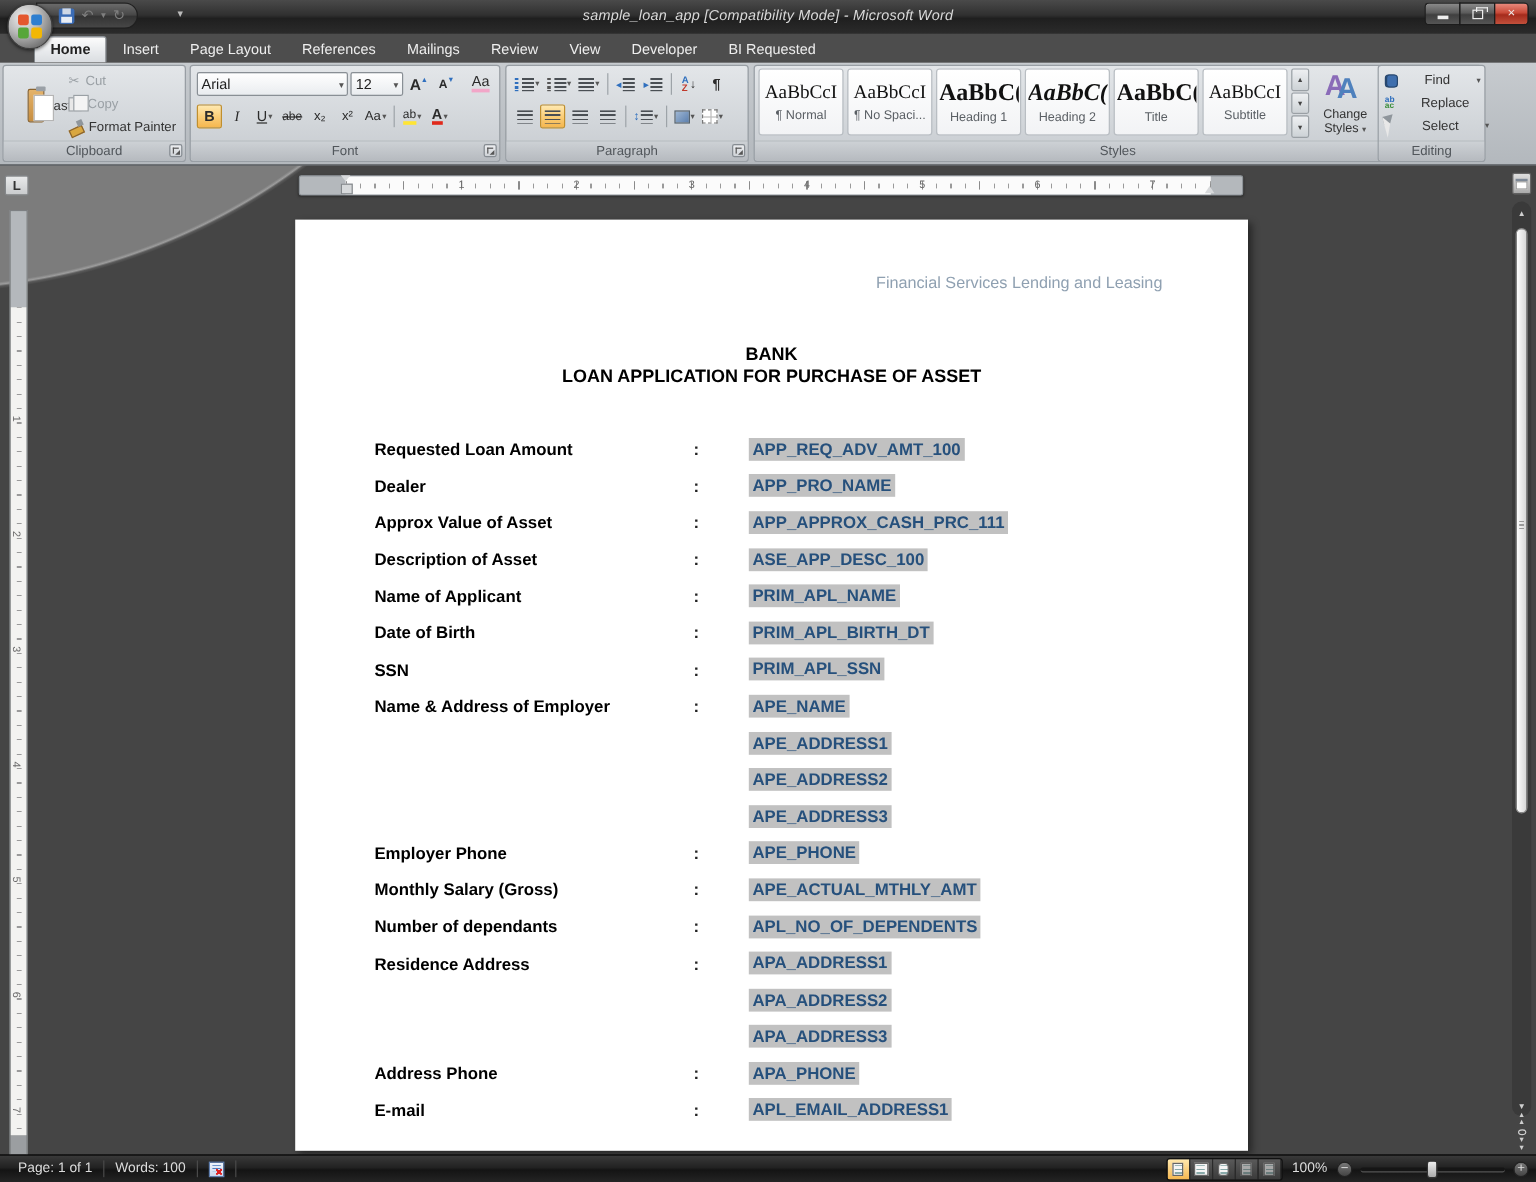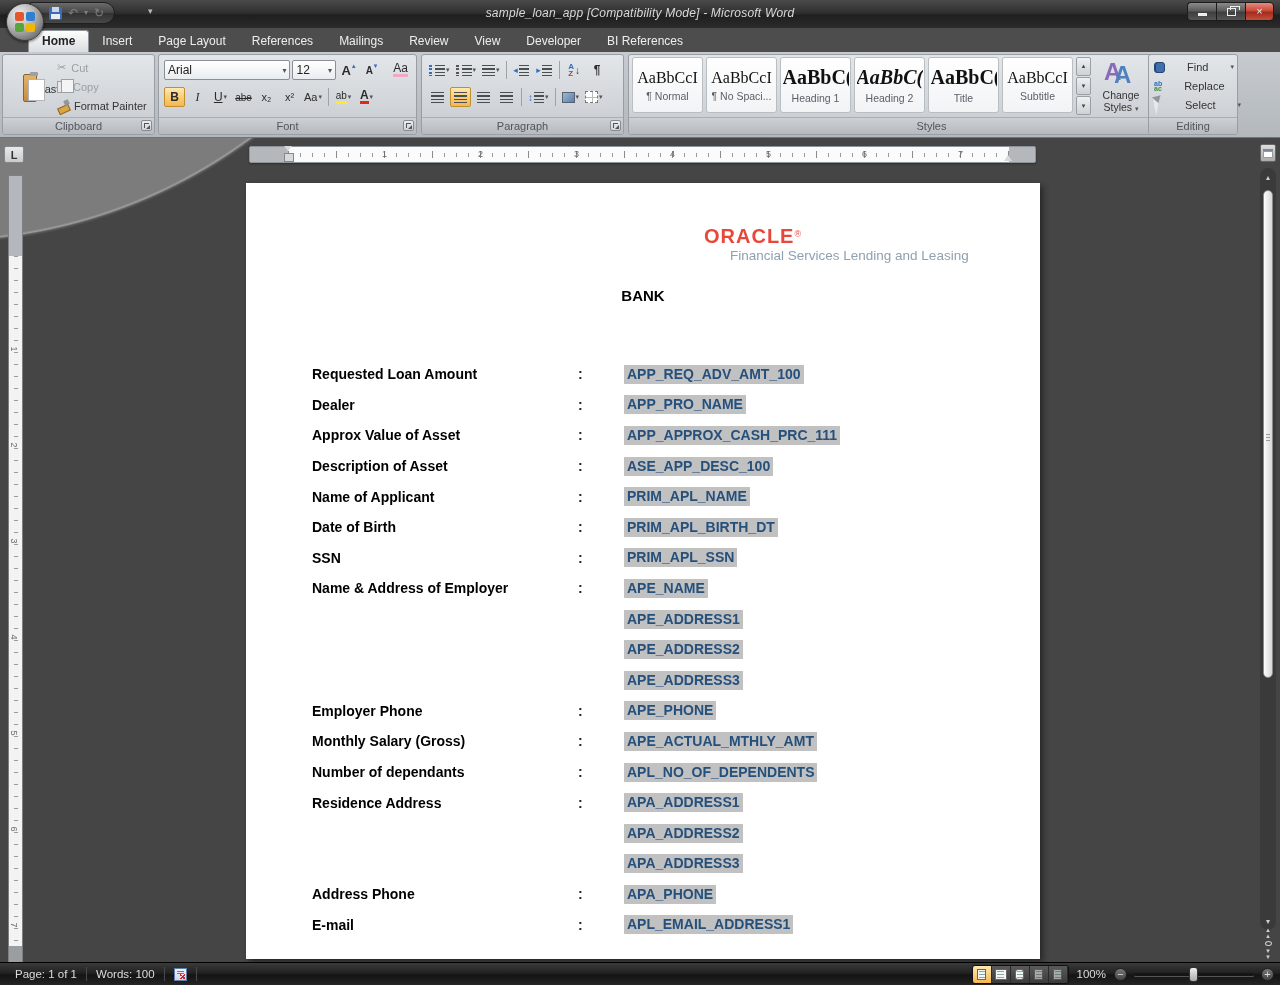--- a/index.html
+++ b/index.html
@@ -268,21 +268,21 @@
 
   <div class="tabrow">
     <span class="rtab active">Home</span>
     <span class="rtab">Insert</span>
     <span class="rtab">Page Layout</span>
     <span class="rtab">References</span>
     <span class="rtab">Mailings</span>
     <span class="rtab">Review</span>
     <span class="rtab">View</span>
     <span class="rtab">Developer</span>
-    <span class="rtab">BI References</span>
+    <span class="rtab">BI Requested</span>
   </div>
 
   <div class="ribbon">
 
     <div class="rgroup" style="left:2px;width:153px;">
       <div class="rg-body">
         <div class="paste-btn">
           <span class="clipboard-ic"></span>
           <span>Paste</span>
           <span style="font-size:7px;color:#555">▾</span>
@@ -551,24 +551,24 @@
       <span class="vnum" style="top:264px">2</span>
       <span class="vnum" style="top:360px">3</span>
       <span class="vnum" style="top:456px">4</span>
       <span class="vnum" style="top:552px">5</span>
       <span class="vnum" style="top:648px">6</span>
       <span class="vnum" style="top:744px">7</span>
     </div>
 
     <div class="page">
       <div class="oracle">
-        <div><span class="brand">ORACLE</span><span class="mark">®</span></div>
         <div class="tag">Financial Services Lending and Leasing</div>
       </div>
       <div class="dheading" style="top:104px">BANK</div>
+      <div class="dheading" style="top:122px">LOAN APPLICATION FOR PURCHASE OF ASSET</div>
 
       <div class="fields">
         <div class="frow">
             <span class="flabel">Requested Loan Amount</span>
             <span class="fcolon">:</span>
             <span class="fvalue">APP_REQ_ADV_AMT_100</span>
           </div>
         <div class="frow">
             <span class="flabel">Dealer</span>
             <span class="fcolon">:</span>

